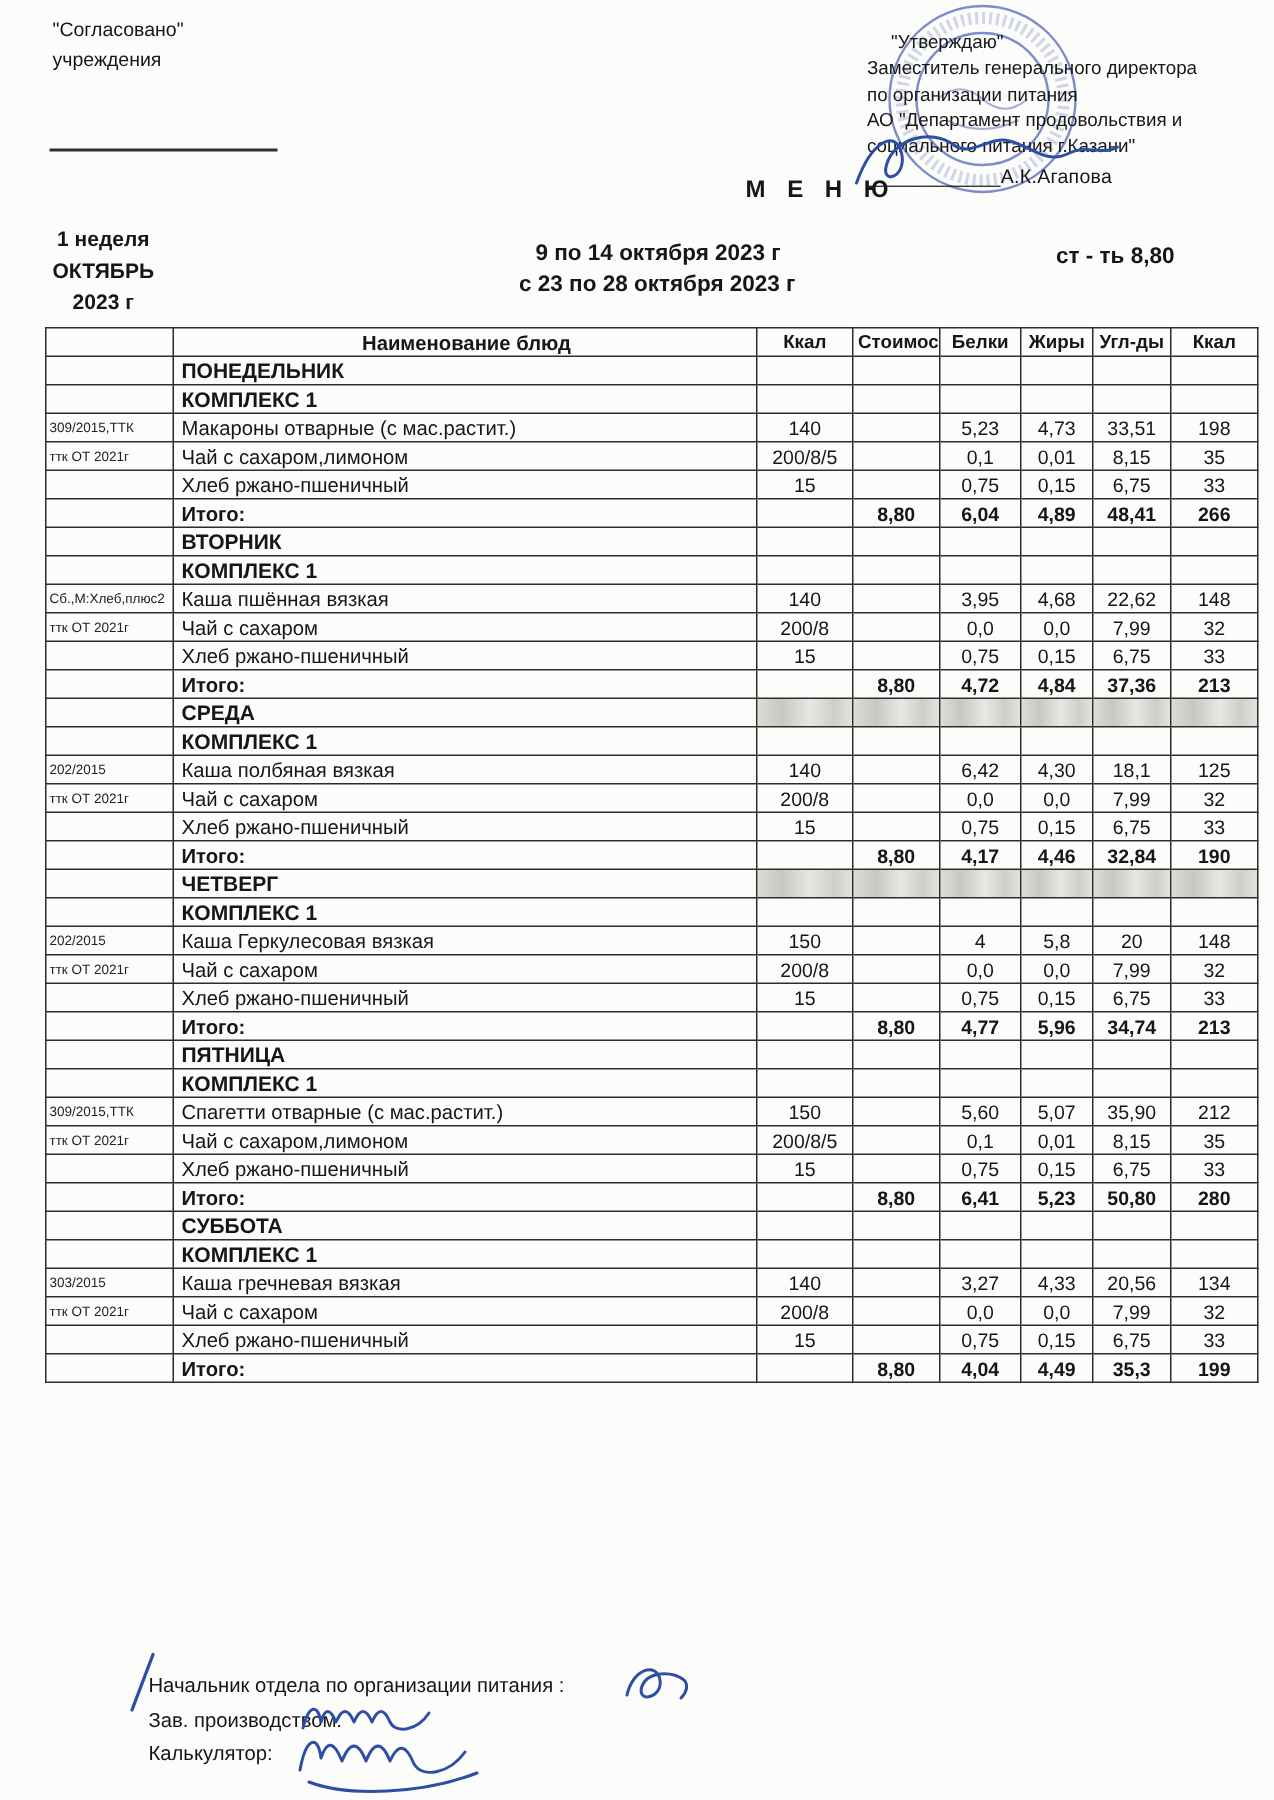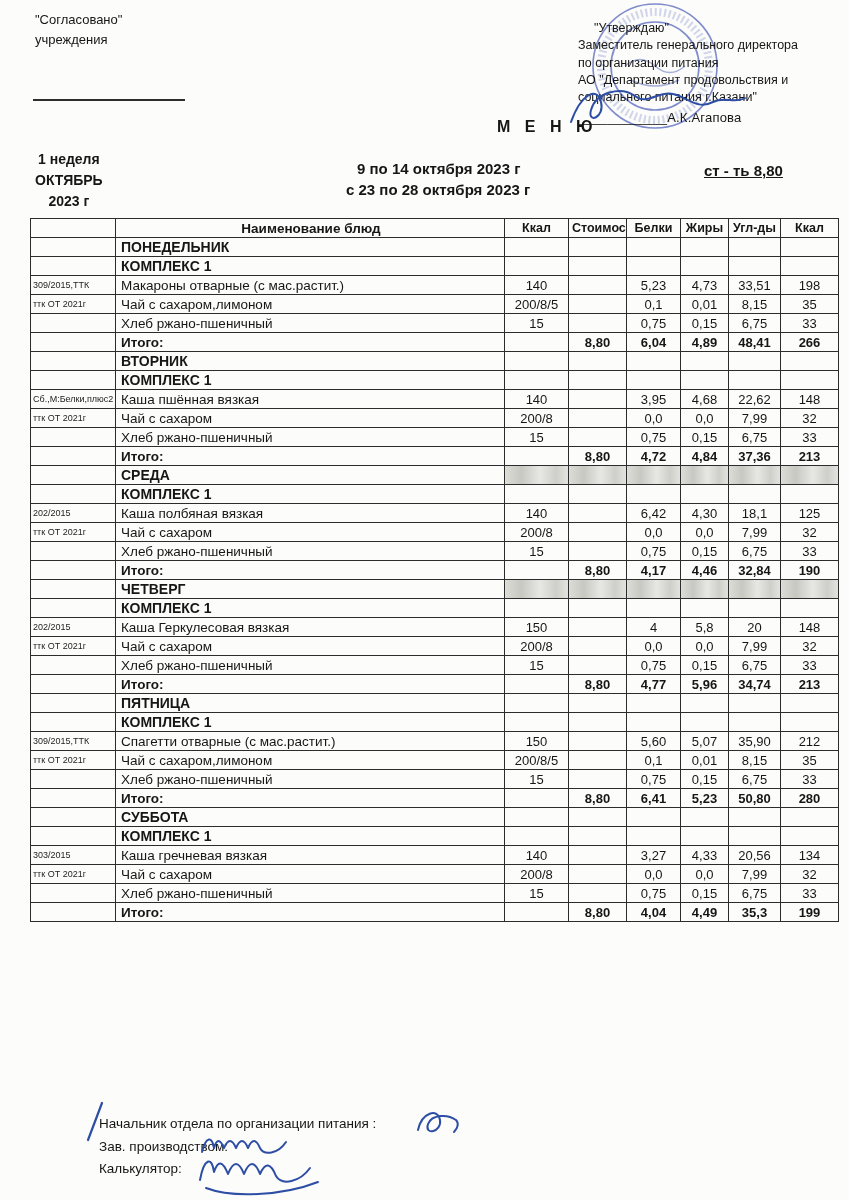--- a/index.html
+++ b/index.html
@@ -23,21 +23,21 @@
   
   .approved { position:absolute; left:578px; top:20px; font-size:12.5px; line-height:1.38; }
   .ap-quote { padding-left:16px; }
   .signer-row { margin-top:3px; font-size:13px; letter-spacing:.2px; }
 
   
   .week { position:absolute; left:35px; top:149px; font-weight:bold; font-size:14px; line-height:1.5;text-align:center; }
   .doc-title { position:absolute; left:497px; top:118px; font-size:16px; font-weight:bold; letter-spacing:5px; }
   .doc-subtitle { position:absolute; left:308px; top:141px; font-size:15px; font-weight:bold; }
   .period1 { position:absolute; left:357px; top:160px; font-size:15px; font-weight:bold; }
-  .cost-note { position:absolute; left:704px; top:162px; font-size:15px; font-weight:bold;text-decoration:underline; }
+  .cost-note { position:absolute; left:704px; top:162px; font-size:15px; font-weight:bold; }
   .period2 { position:absolute; left:346px; top:181px; font-size:15px; font-weight:bold; }
 
   
   .menu { position:absolute; left:30px; top:218px; border-collapse:collapse; table-layout:fixed; width:808px; }
   .menu td { border:1px solid #2c2c2c; height:19px; padding:0 3px; overflow:hidden; white-space:nowrap; vertical-align:middle; }
   .menu .th { font-weight:bold; font-size:12.5px; text-align:center; }
   .menu .th.c-name { text-align:center; font-size:13.5px; padding-left:5px; }
   .c-code { font-size:9px; color:#232323; padding:0 2px !important; }
   .c-name { font-size:13.5px; text-align:left; padding-left:5px !important; }
   .c-out,.c-cost,.c-protein,.c-fat,.c-carbs,.c-kcal { text-align:center; font-size:13px; }
@@ -199,21 +199,21 @@
           <td class="c-code"></td>
           <td class="c-name">КОМПЛЕКС 1</td>
           <td class="c-out"></td>
           <td class="c-cost"></td>
           <td class="c-protein"></td>
           <td class="c-fat"></td>
           <td class="c-carbs"></td>
           <td class="c-kcal"></td>
         </tr>
         <tr class="row-dish">
-          <td class="c-code">Сб.,М:Белки,плюс2</td>
+          <td class="c-code">Сб.,М:Хлеб,плюс2</td>
           <td class="c-name">Каша пшённая вязкая</td>
           <td class="c-out">140</td>
           <td class="c-cost"></td>
           <td class="c-protein">3,95</td>
           <td class="c-fat">4,68</td>
           <td class="c-carbs">22,62</td>
           <td class="c-kcal">148</td>
         </tr>
         <tr class="row-dish">
           <td class="c-code">ттк ОТ 2021г</td>

